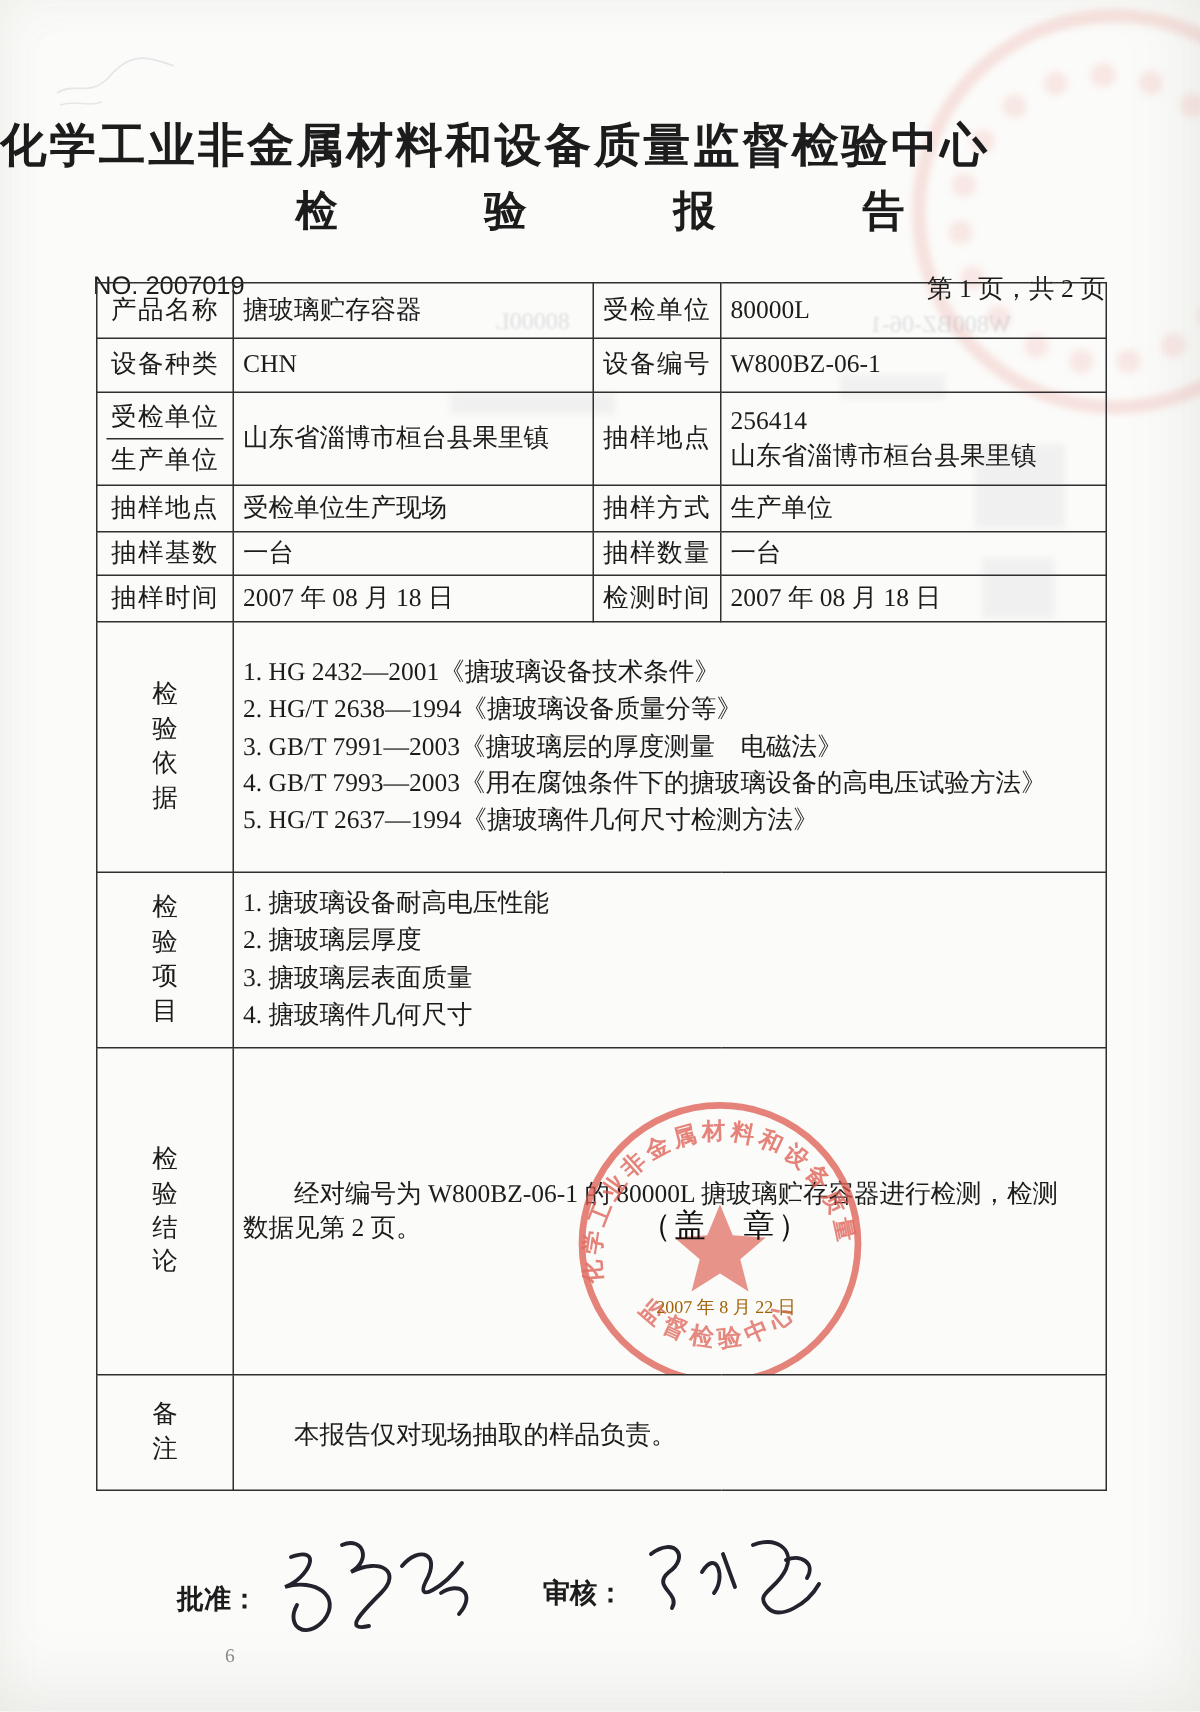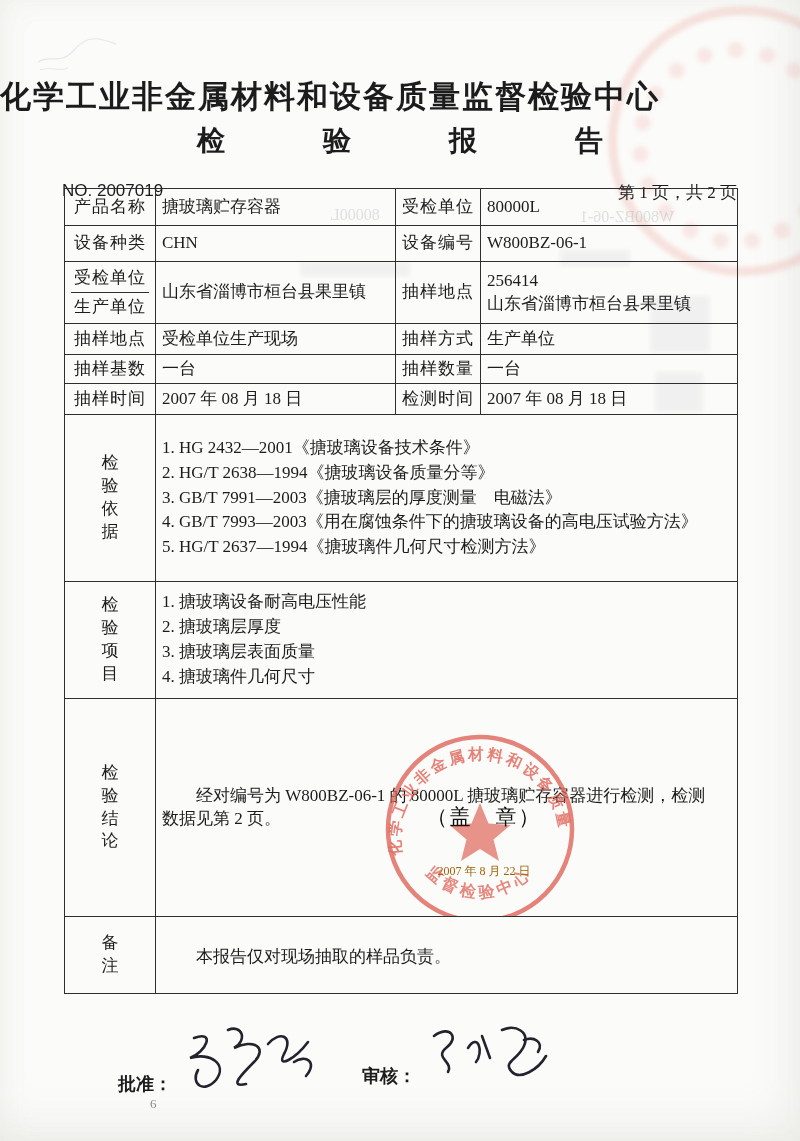--- a/index.html
+++ b/index.html
@@ -78,21 +78,21 @@
     position:absolute;left:208px;top:164px;width:240px;text-align:center;
     font-size:12px;color:#a16207;z-index:3;
   }
   .stamp{position:absolute;left:226px;top:32px;width:196px;height:196px;z-index:2;opacity:.88;}
 
   
   .note-text{margin:4px 0 0 0;text-indent:2em;}
 
   
   .sig-row{position:absolute;top:1018px;left:100px;width:640px;height:80px;}
-  .sig-group{position:absolute;top:0;display:flex;align-items:flex-end;}
+  .sig-group{position:absolute;top:0;display:flex;align-items:center;}
   .sig-label{
     font-family:"Liberation Sans","DejaVu Sans",sans-serif;
     font-size:18px;font-weight:bold;padding-top:18px;white-space:nowrap;
   }
   .sig-svg{margin-left:4px;}
   .g-approve{left:18px;} .g-review{left:262px;} .g-prepare{left:478px;}
 
   .page-mark{position:absolute;left:150px;top:1096px;font-size:13px;color:#8a8a86;}
 
   

